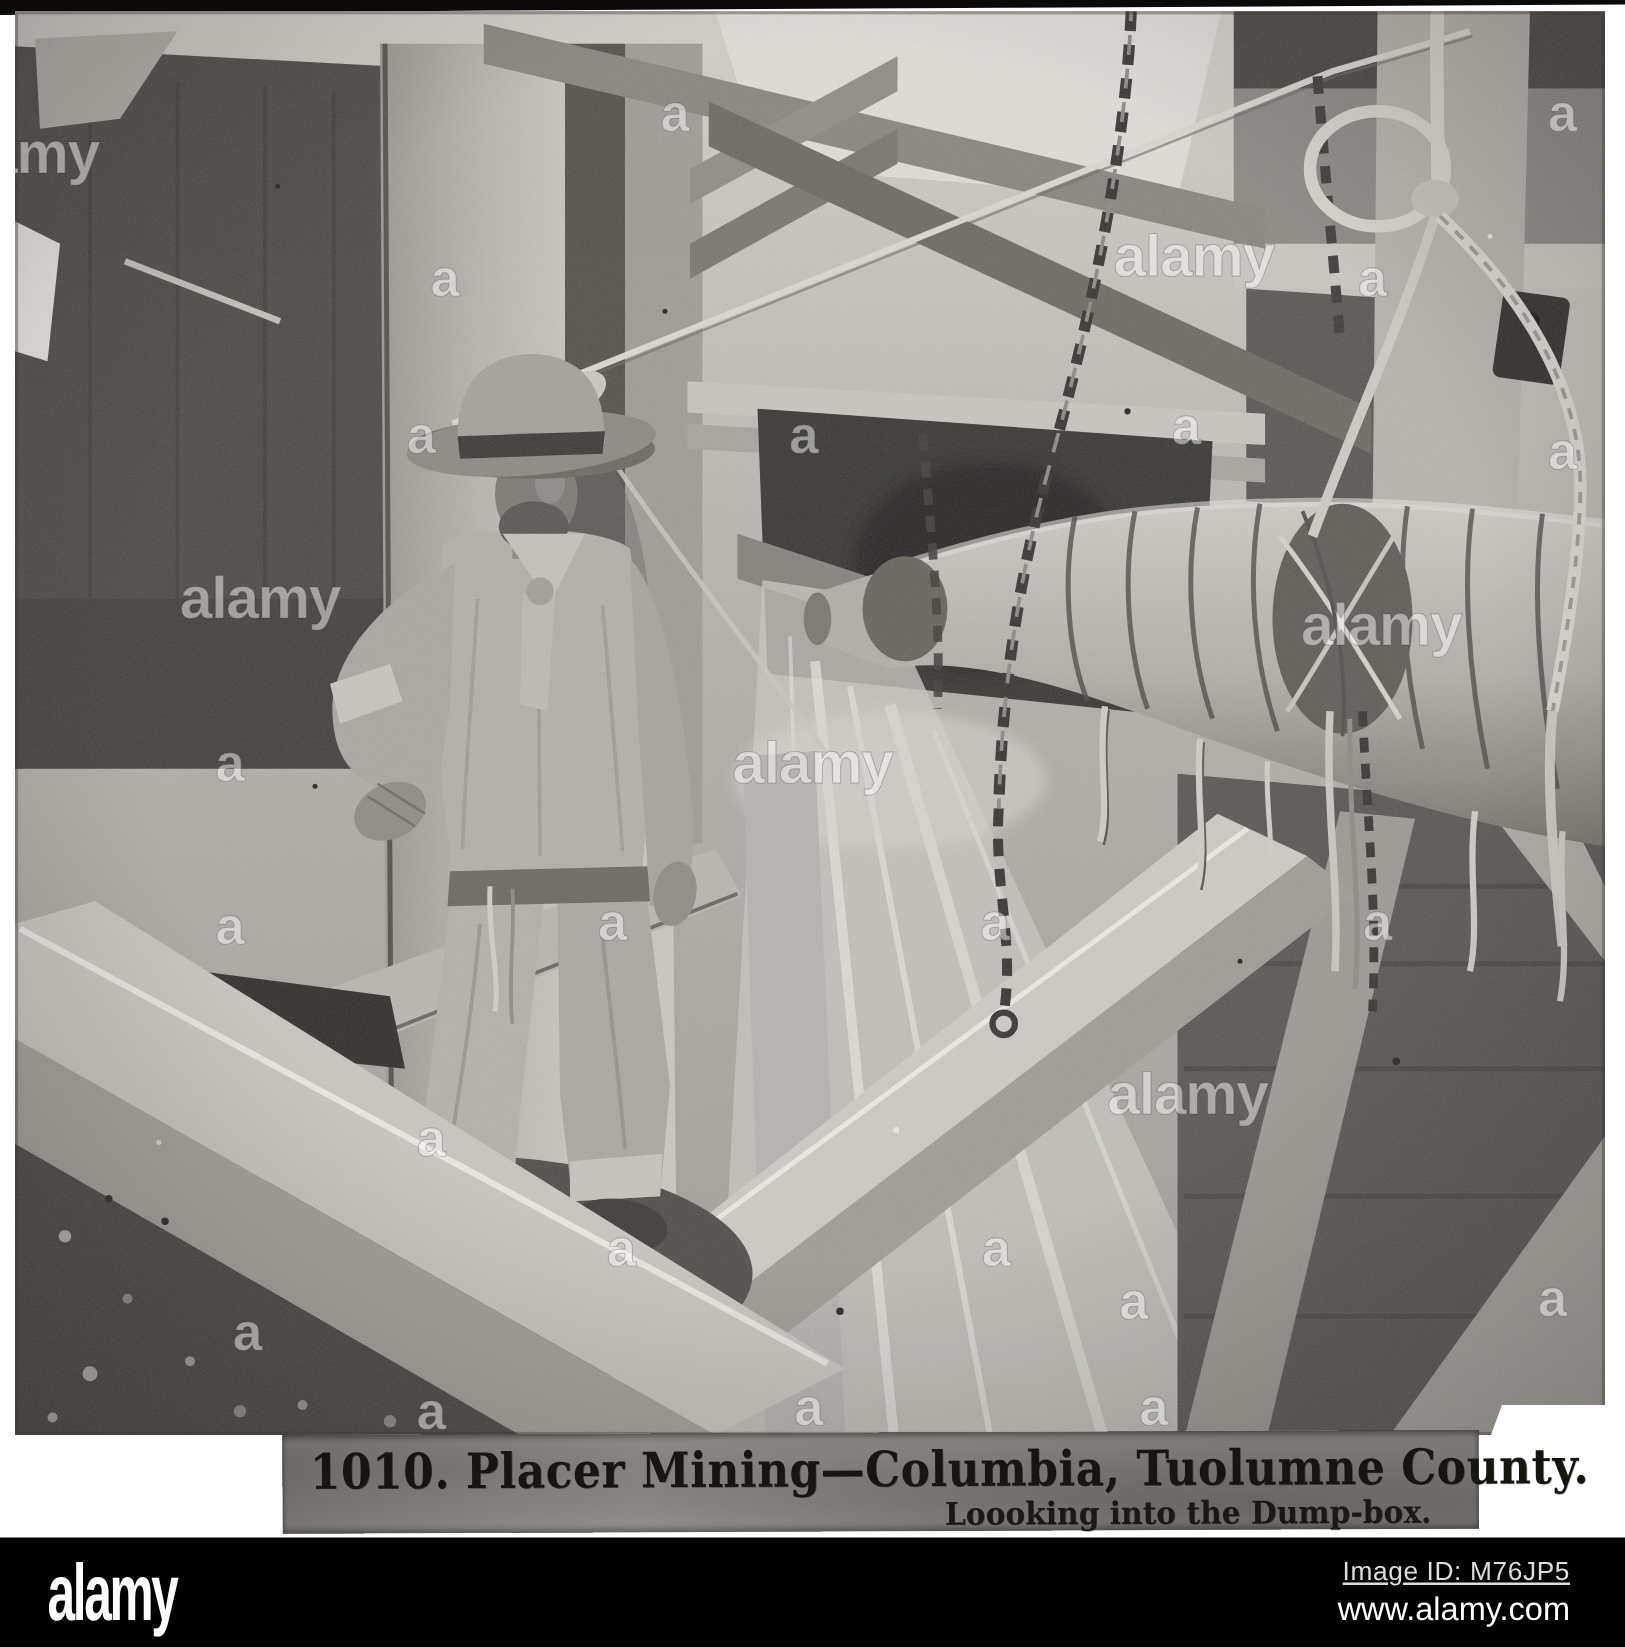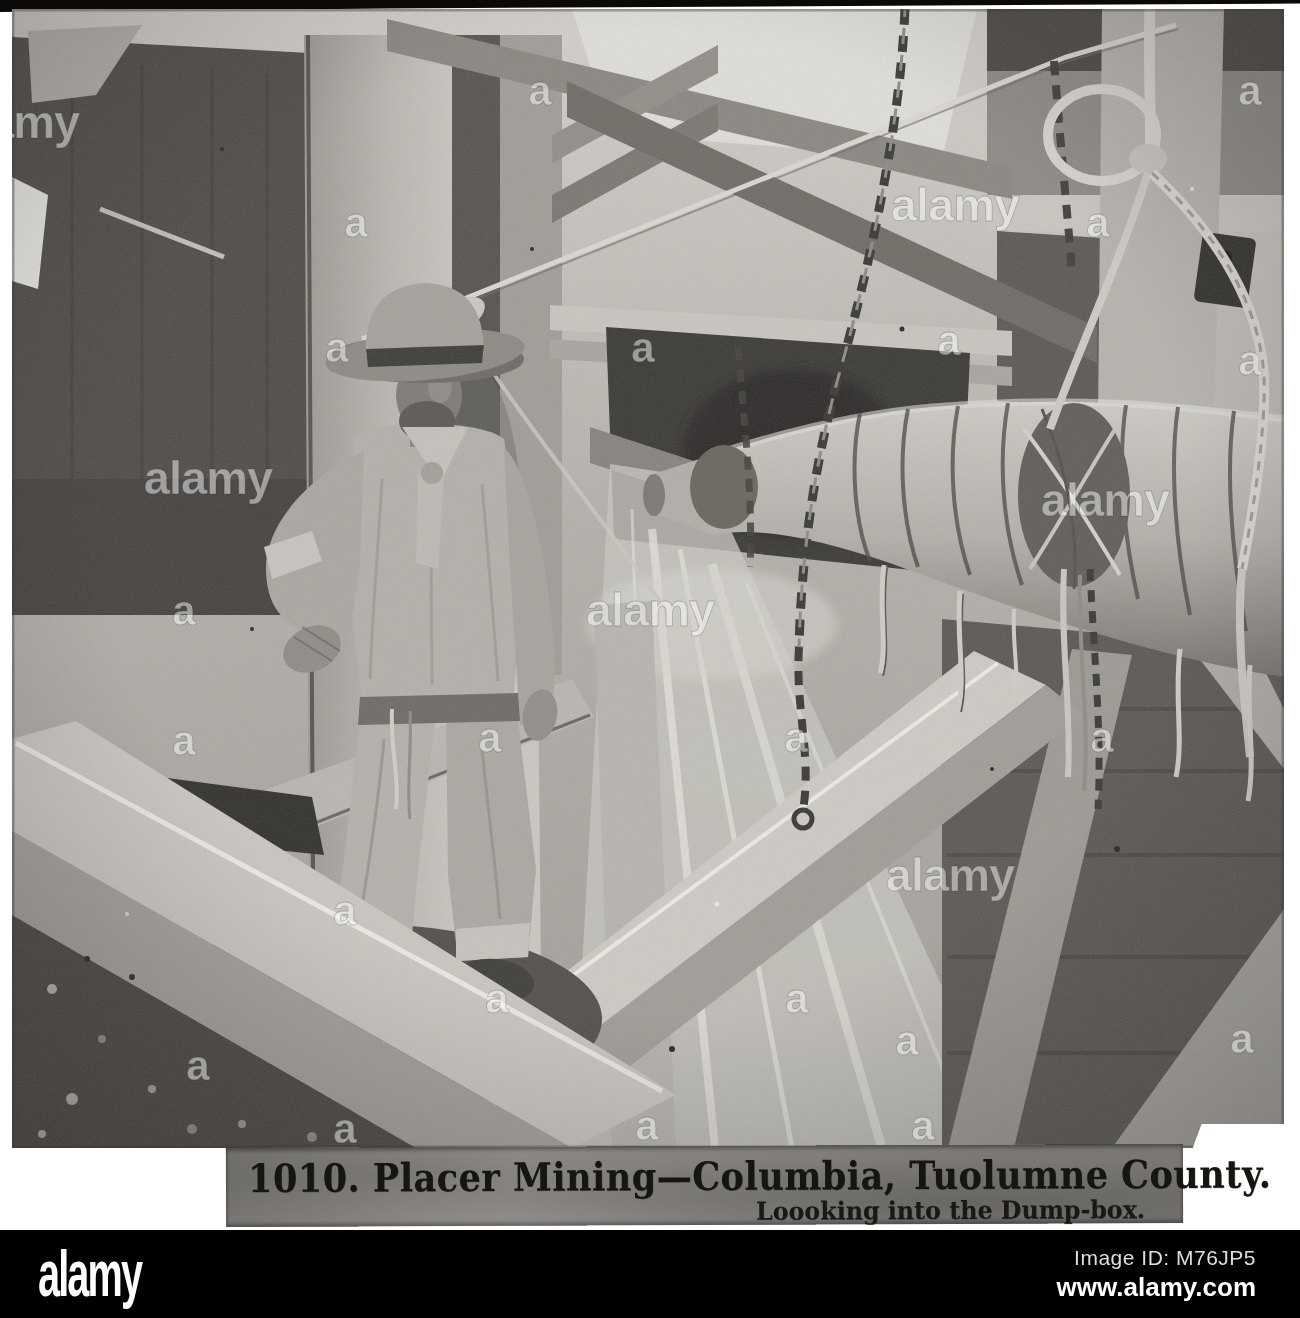--- a/index.html
+++ b/index.html
@@ -25,22 +25,22 @@
   .cap2{font-family:"DejaVu Serif",serif;font-weight:bold;font-size:25px;color:#1a1813;
         white-space:nowrap;text-align:right;margin:-2px 38px 0 0;
         transform:scaleX(0.95);transform-origin:right center;
         text-shadow:0.5px 0.5px 0 rgba(0,0,0,0.3);}
   .bar{position:absolute;left:0;top:1230px;width:1300px;height:88px;background:#000000;
         display:flex;align-items:center;justify-content:space-between;
         padding:0 44px 0 38px;box-sizing:border-box;}
   .logo{font-weight:bold;font-size:64px;color:#fefefe;letter-spacing:-3px;line-height:88px;
         transform:scaleX(0.62);transform-origin:left center;}
   .bar-right{text-align:right;}
-  .img-id{font-size:21px;color:#dedede;letter-spacing:0.5px;line-height:26px;}
-  .url{font-size:26px;font-weight:bold;color:#ffffff;line-height:32px;}
+  .img-id{font-size:21px;color:#dedede;letter-spacing:0.5px;line-height:26px;text-decoration:underline;}
+  .url{font-size:26px;font-weight:normal;color:#ffffff;line-height:32px;}
   
   .ln{fill:none;}
   text.wm{font-family:"Liberation Sans",sans-serif;font-weight:bold;fill:#ffffff;
         fill-opacity:0.48;stroke:rgba(45,43,40,0.28);stroke-width:0.8px;text-anchor:middle;}
   text.wm-big{font-size:47px;letter-spacing:-1px;}
   text.wm-small{font-size:42px;}
 </style>
 </head>
 <body>
 

